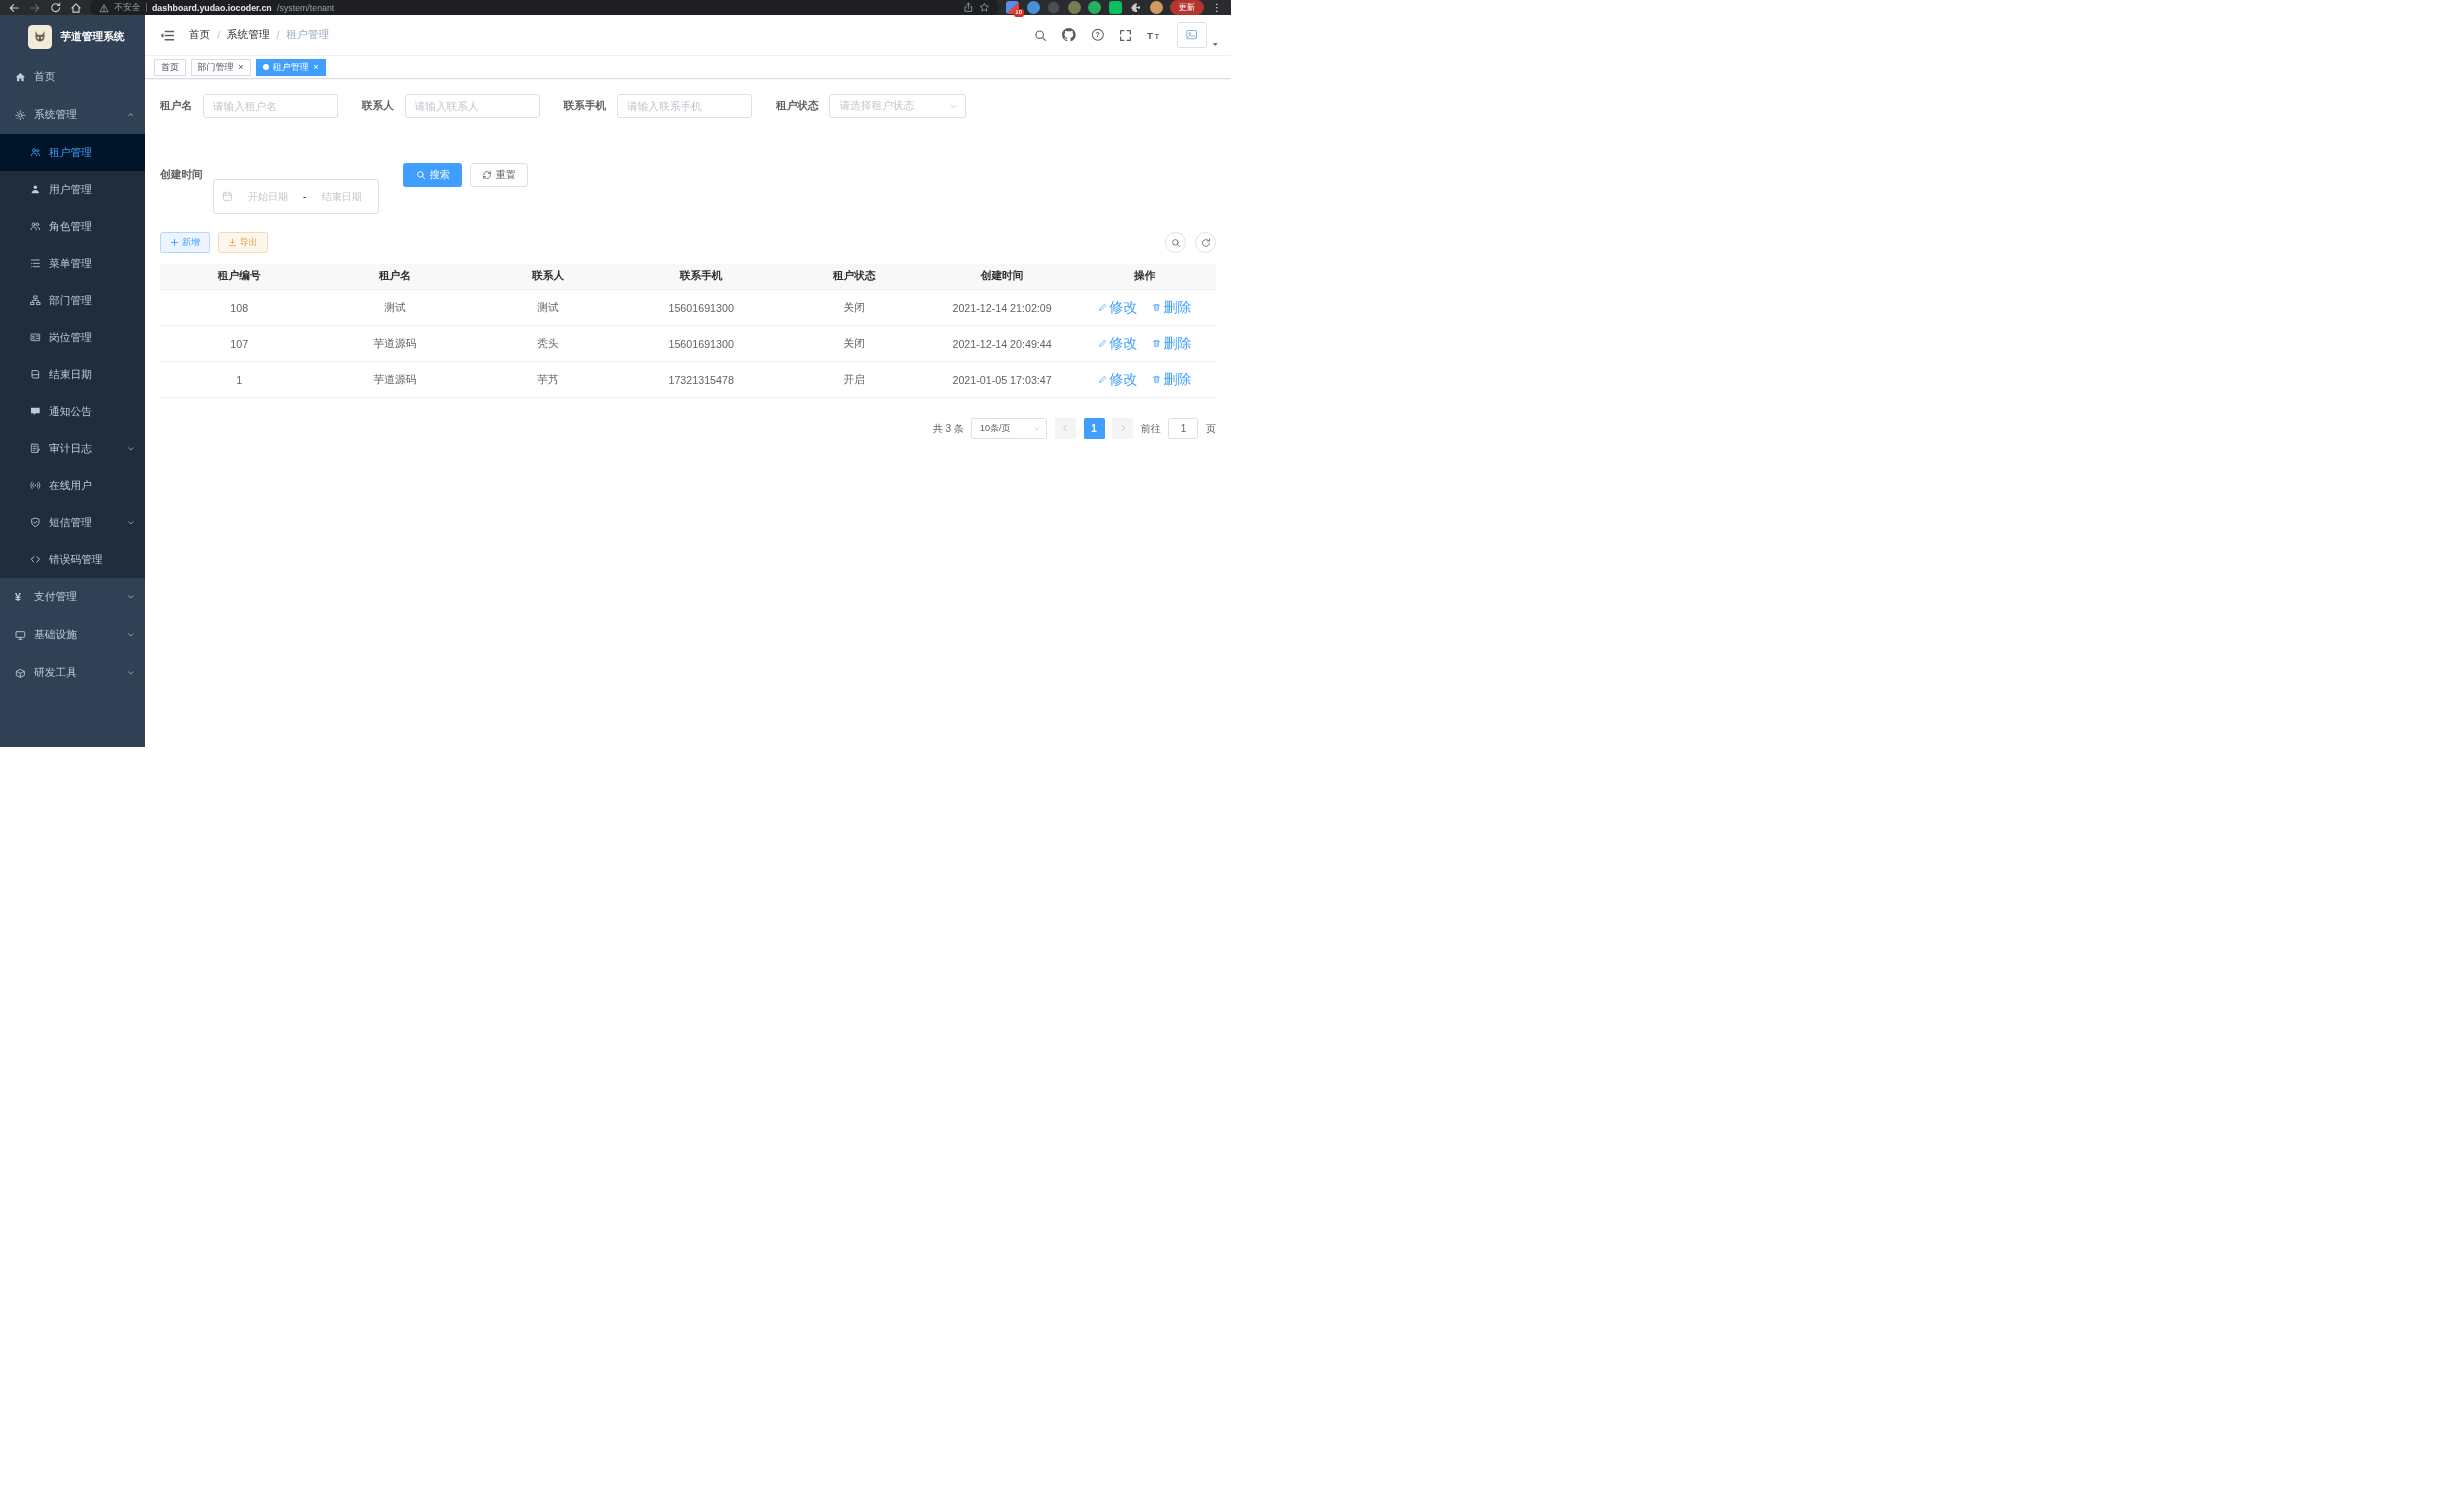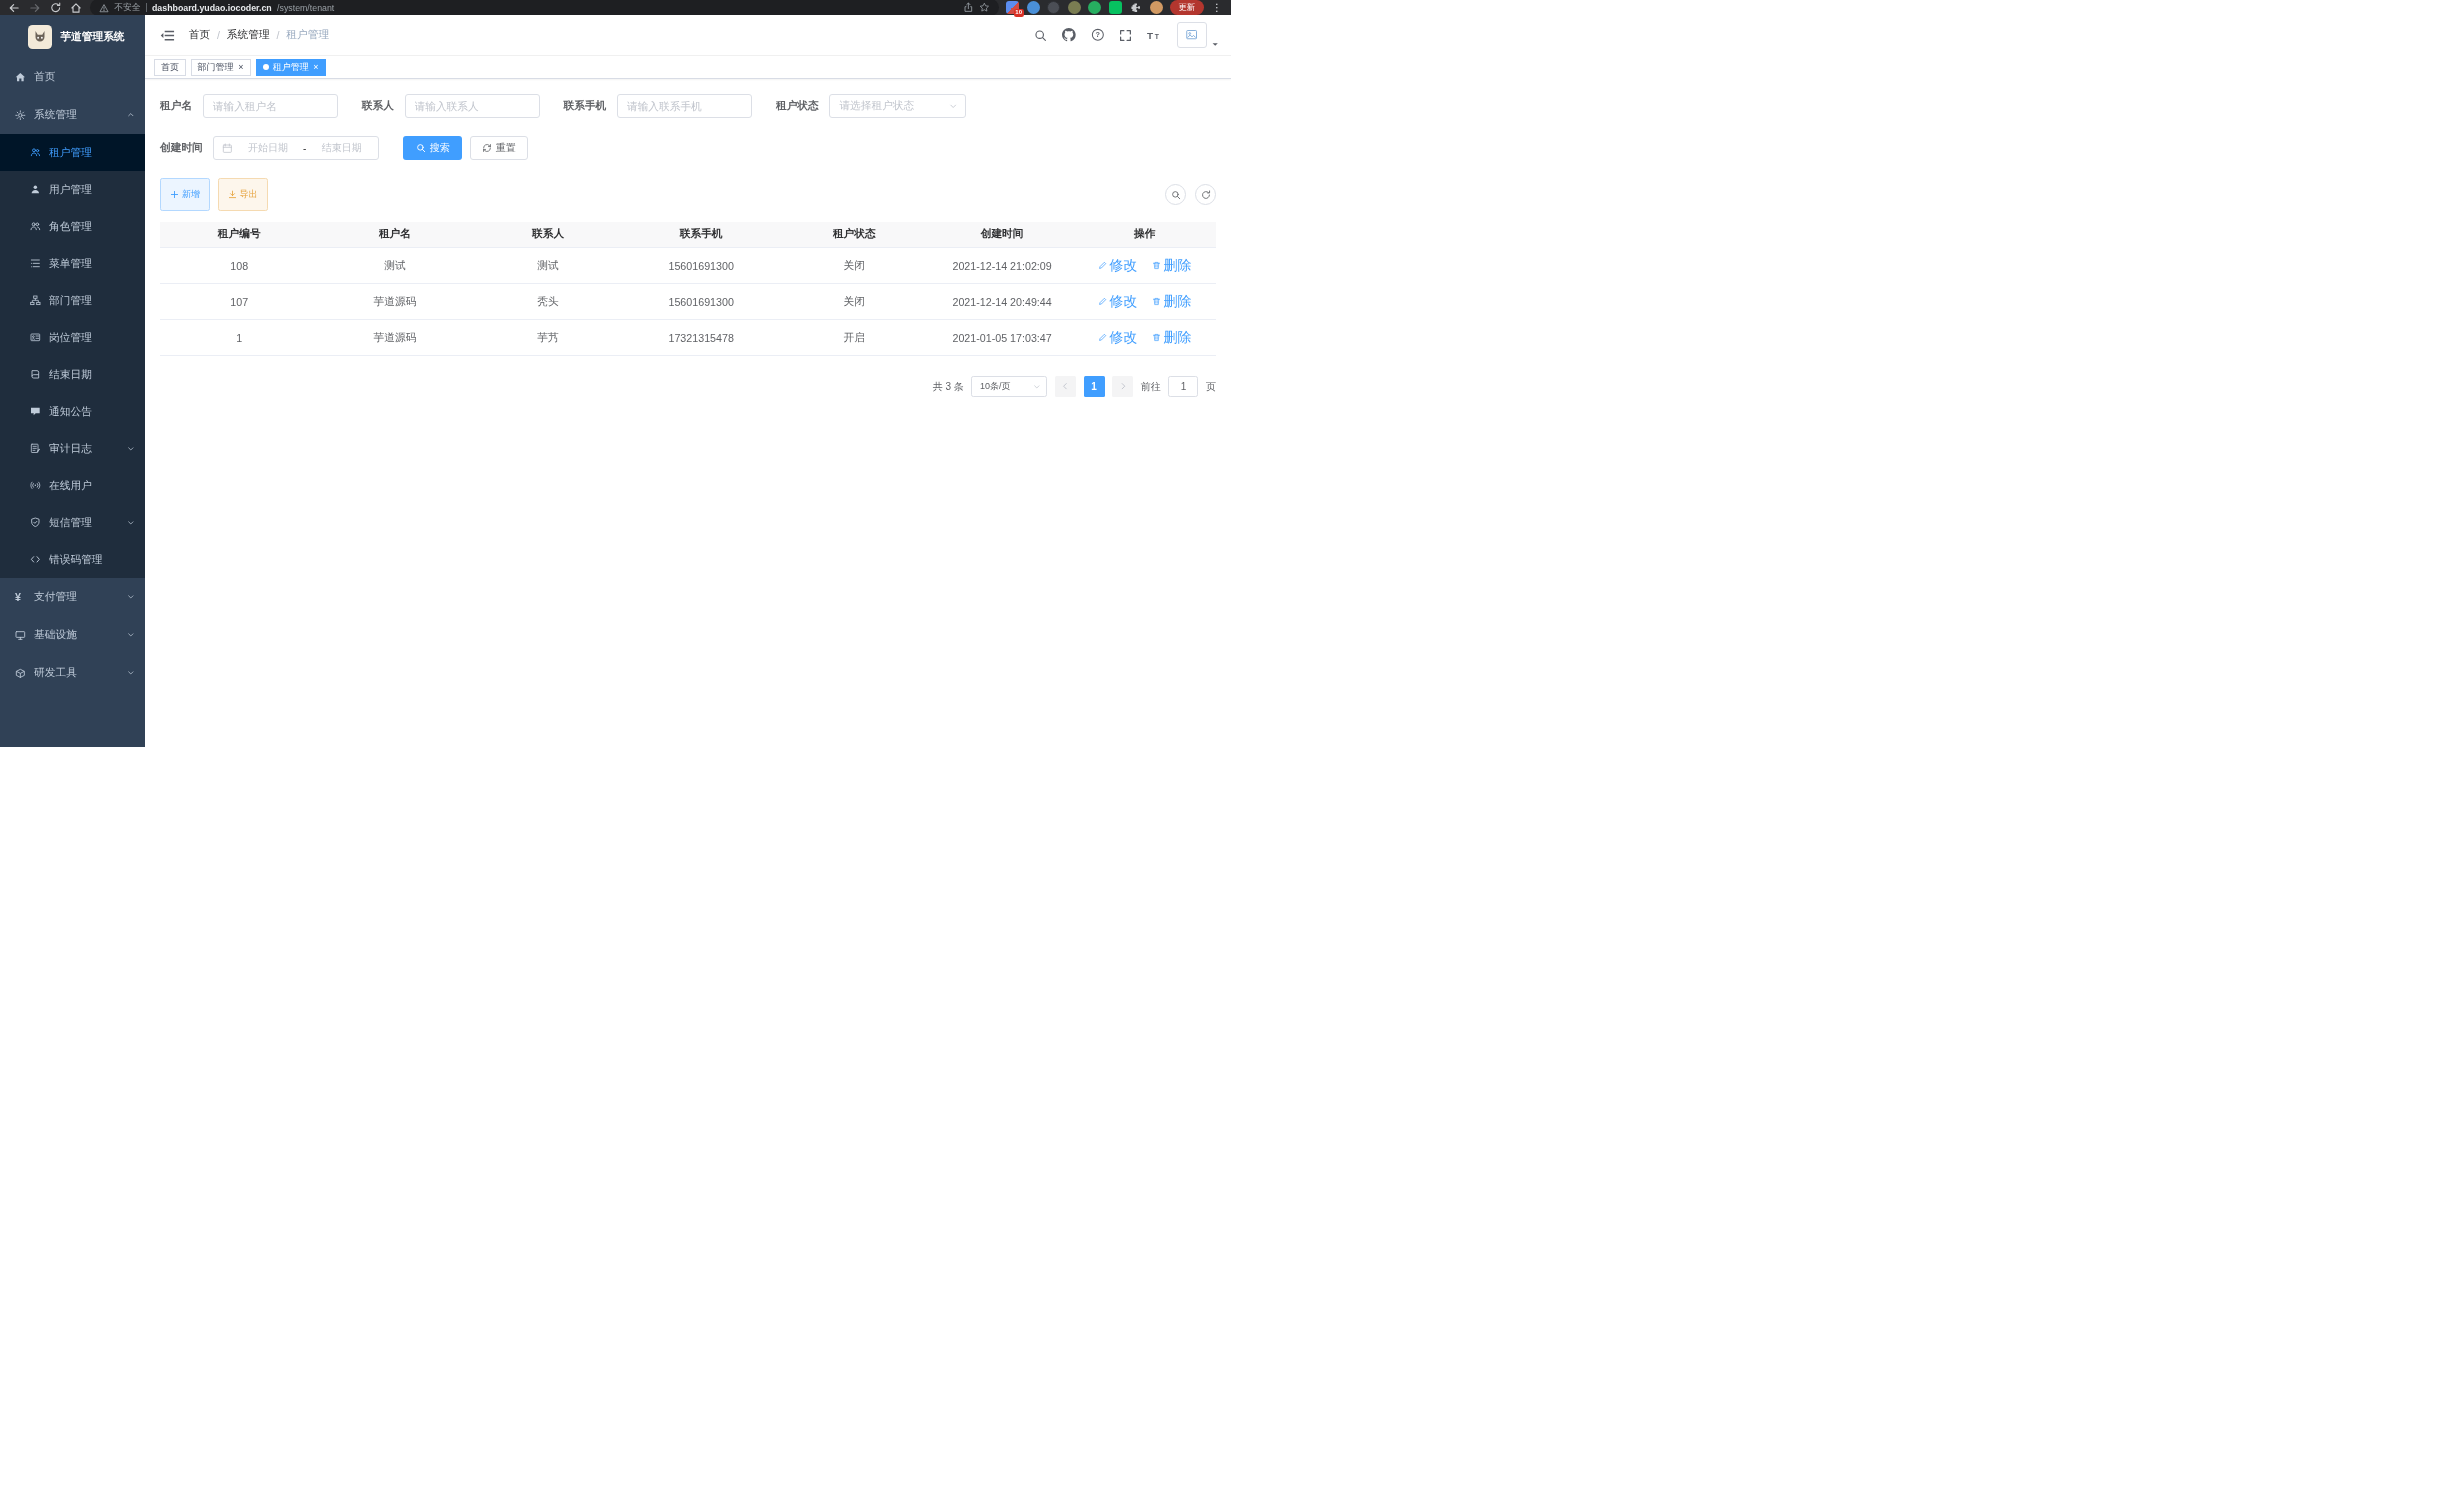--- a/index.html
+++ b/index.html
@@ -60,28 +60,28 @@
   .tag-close { font-size:9px; line-height:1; cursor:pointer; padding:0.8px; border-radius:50%; }
 
   
   .content { flex:1; padding:15px 15px 0; overflow:hidden; }
   .form-row { display:flex; align-items:center; margin-bottom:18px; flex-wrap:nowrap; }
   .form-item { display:flex; align-items:center; margin-right:24px; }
   .f-label { font-size:10.7px; font-weight:700; color:#606266; margin-right:10.7px; white-space:nowrap; }
   .el-input { width:135px; height:24px; border:0.8px solid #dcdfe6; border-radius:3px; padding:0 9px; font-size:10.7px; color:#606266; outline:none; }
   .el-input::placeholder { color:#c0c4cc; }
   .el-select { width:137px; height:24px; border:0.8px solid #dcdfe6; border-radius:3px; padding:0 7.6px 0 9px; display:flex; align-items:center; justify-content:space-between; font-size:10.7px; color:#c0c4cc; cursor:pointer; background:#fff; }
-  .date-range { width:166px; height:24px; border:0.8px solid #dcdfe6; border-radius:3px; display:flex; align-items:center; padding:0 7.6px; gap:6px; font-size:10px; color:#c0c4cc; cursor:pointer; }
+  .date-range { width:166px; height:35px; border:0.8px solid #dcdfe6; border-radius:3px; display:flex; align-items:center; padding:0 7.6px; gap:6px; font-size:10px; color:#c0c4cc; cursor:pointer;margin-top:43px; }
   .date-range .ph { flex:1; text-align:center; }
   .date-sep { color:#303133; flex:none; }
   .btn { height:24px; border-radius:3px; font-size:10px; display:inline-flex; align-items:center; gap:3.8px; cursor:pointer; border:0.8px solid transparent; padding:0 11.4px; }
   .btn-primary { background:#409EFF; color:#fff; }
   .btn-default { background:#fff; border-color:#dcdfe6; color:#606266; }
   .toolbar { display:flex; align-items:center; margin-bottom:10.7px; }
-  .btn-sm { height:33px; font-size:9px; border-radius:2.3px; padding:0 9px; gap:3px; }
+  .btn-sm { height:21px; font-size:9px; border-radius:2.3px; padding:0 9px; gap:3px; }
   .btn-plain-primary { background:#ecf5ff; border-color:#b3d8ff; color:#409EFF; margin-right:7.6px; }
   .btn-plain-warning { background:#fdf6ec; border-color:#f5dab1; color:#e6a23c; }
   .tool-right { margin-left:auto; display:flex; gap:9px; }
   .circle-btn { width:21px; height:21px; border:0.8px solid #dcdfe6; border-radius:50%; background:#fff; display:flex; align-items:center; justify-content:center; color:#606266; cursor:pointer; }
 
   table { width:100%; border-collapse:collapse; font-size:10.7px; }
   th { background:#f8f8f9; color:#303133; font-weight:700; height:26px; text-align:center; border-bottom:0.8px solid #ebeef5; }
   td { height:36px; color:#606266; text-align:center; border-bottom:0.8px solid #ebeef5; }
   .op-link { color:#409EFF; font-size:14px; display:inline-flex; align-items:center; gap:2.3px; cursor:pointer; margin:0 6px; }
 

